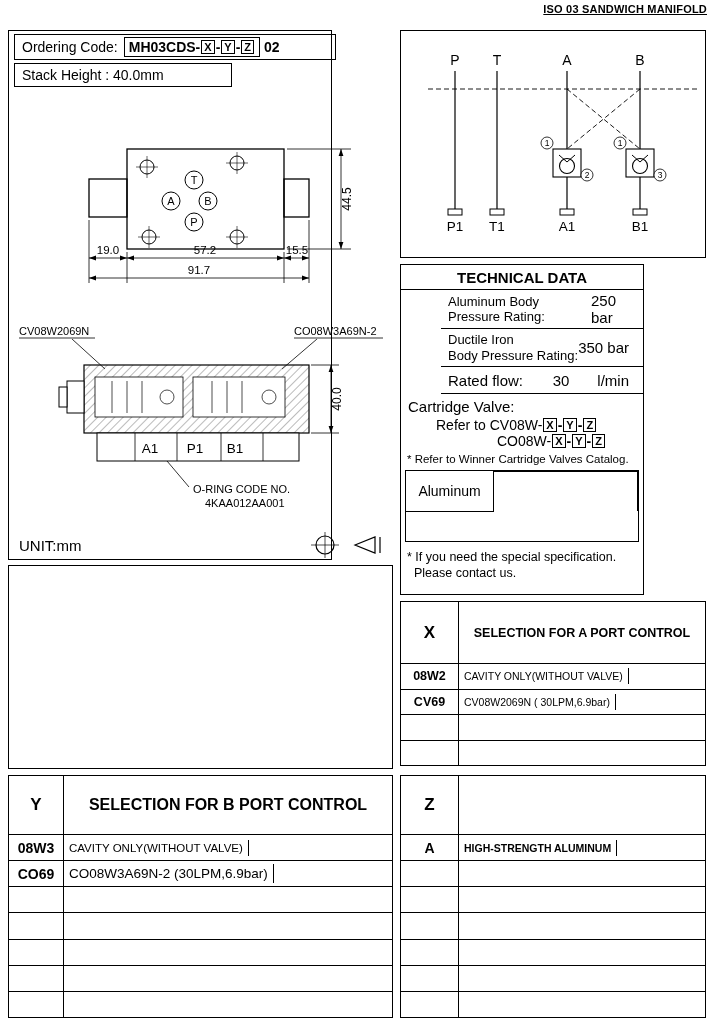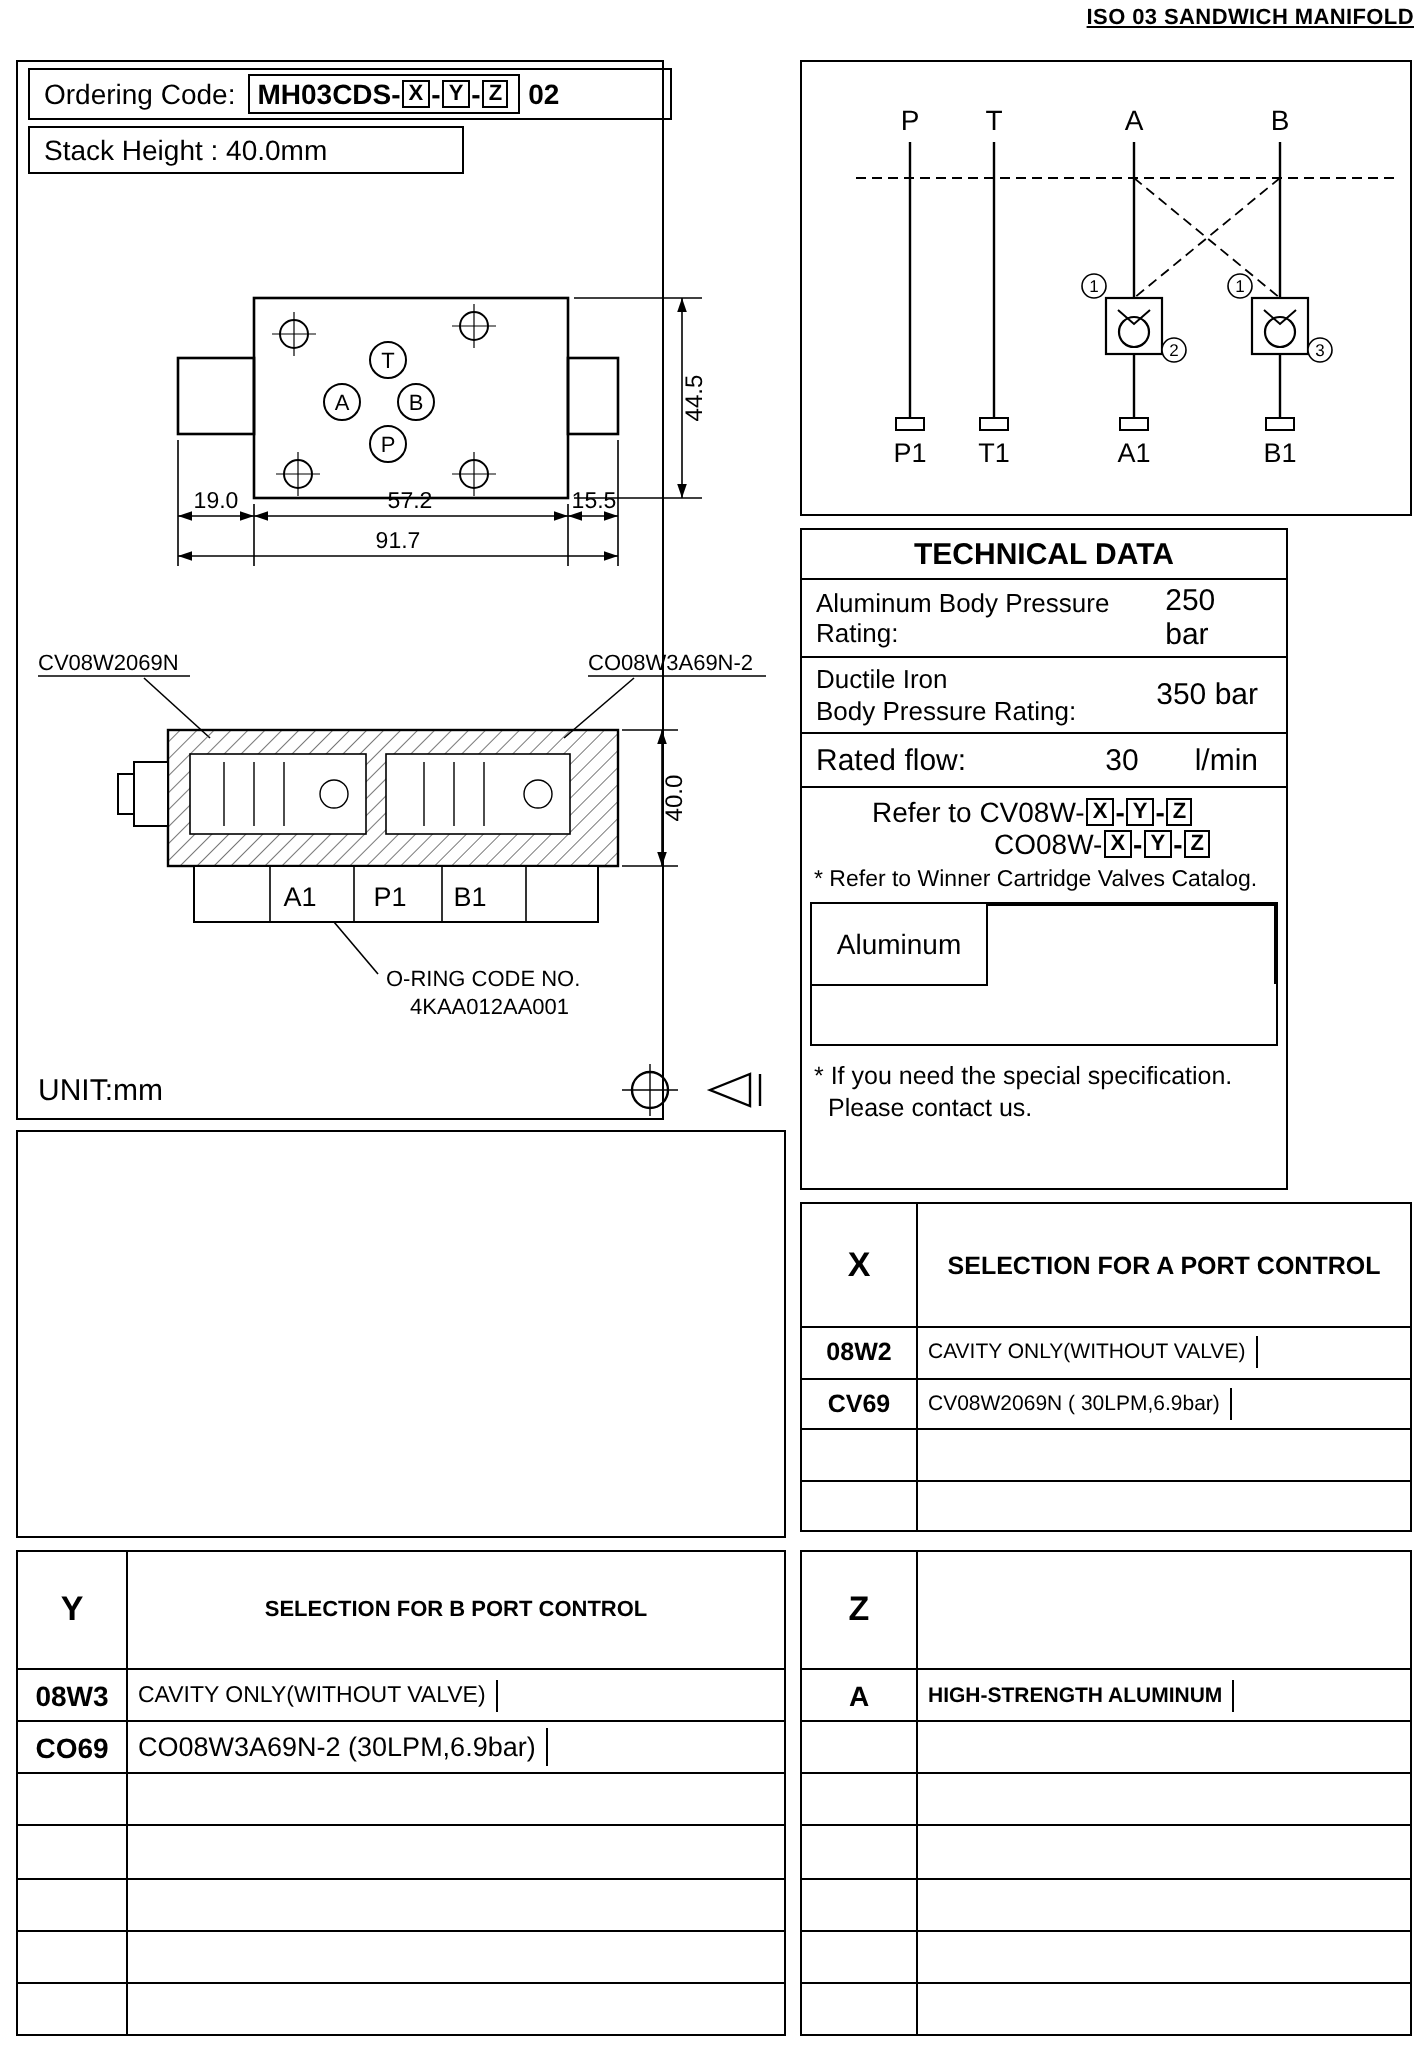--- a/index.html
+++ b/index.html
@@ -22,21 +22,21 @@
   .xyz-dash{font-weight:bold;}
   .ord-suffix{font-weight:bold;margin-left:4px;}
   .stack-box{position:absolute;left:5px;top:32px;width:218px;height:24px;border:1px solid #000;
              display:flex;align-items:center;padding:0 7px;font-size:14px;}
   .unit-label{position:absolute;left:10px;top:506px;font-size:15px;}
 
   
   .td-title{height:25px;display:flex;align-items:center;justify-content:center;
             font-weight:bold;font-size:15px;border-bottom:1px solid #000;}
   .td-row{display:flex;justify-content:space-between;align-items:center;
-          border-bottom:1px solid #000;padding:2px 14px 2px 7px;}
+          border-bottom:1px solid #000;padding:2px 14px 2px 7px;margin-left:40px;}
   .td-label{font-size:13px;}
   .td-label-lg{font-size:15px;}
   .td-value{font-size:15px;}
   .td-right{display:flex;align-items:center;gap:28px;}
   .td-cart{padding:4px 7px 2px;font-size:14px;}
   .cart-title{font-size:15px;margin-bottom:2px;}
   .cart-line{display:flex;align-items:center;}
   .cart-ind1{margin-left:28px;}
   .cart-ind2{margin-left:89px;}
   .td-note1{font-size:11.5px;padding:2px 6px 4px;}
@@ -63,21 +63,21 @@
   .desc-inner{display:inline-block;}
   .desc-inner:not(:empty){border-right:1px solid #000;padding:2px 5px 2px 1px;}
 
   #table-x .sel-header{height:61px;}
   #table-x .sel-title{font-size:12.5px;}
   #table-x .sel-code{font-size:12.5px;}
   #table-x .desc-inner{font-size:10.5px;}
 
   #table-y .sel-key{width:55px;}
   #table-y .sel-header{height:58px;}
-  #table-y .sel-title{font-size:11px;}
+  #table-y .sel-title{font-size:16px;}
   #table-y .sel-code{width:55px;font-size:14px;}
   #table-y .desc-inner{font-size:11.5px;}
   #table-y .sel-row:nth-child(3) .desc-inner{font-size:13.5px;}
 
   #table-z .sel-header{height:58px;}
   #table-z .sel-title{font-size:14.5px;}
   #table-z .sel-code{font-size:14px;}
   #table-z .desc-inner{font-size:10.5px;font-weight:bold;}
 </style>
 </head>
@@ -307,20 +307,21 @@
 
     <div class="td-row" style="min-height:27px;">
       <span class="td-label-lg">Rated flow:</span>
       <span class="td-right">
         <span class="td-value">30</span>
         <span class="td-value">l/min</span>
       </span>
     </div>
 
     <div class="td-cart">
+      <div class="cart-title">Cartridge Valve:</div>
       <div class="cart-line cart-ind1">
           <span>Refer to CV08W-</span>
           <span class="xyz-box">X</span>
           <span class="xyz-dash">-</span>
           <span class="xyz-box">Y</span>
           <span class="xyz-dash">-</span>
           <span class="xyz-box">Z</span>
         </div>
       <div class="cart-line cart-ind2">
           <span>CO08W-</span>

